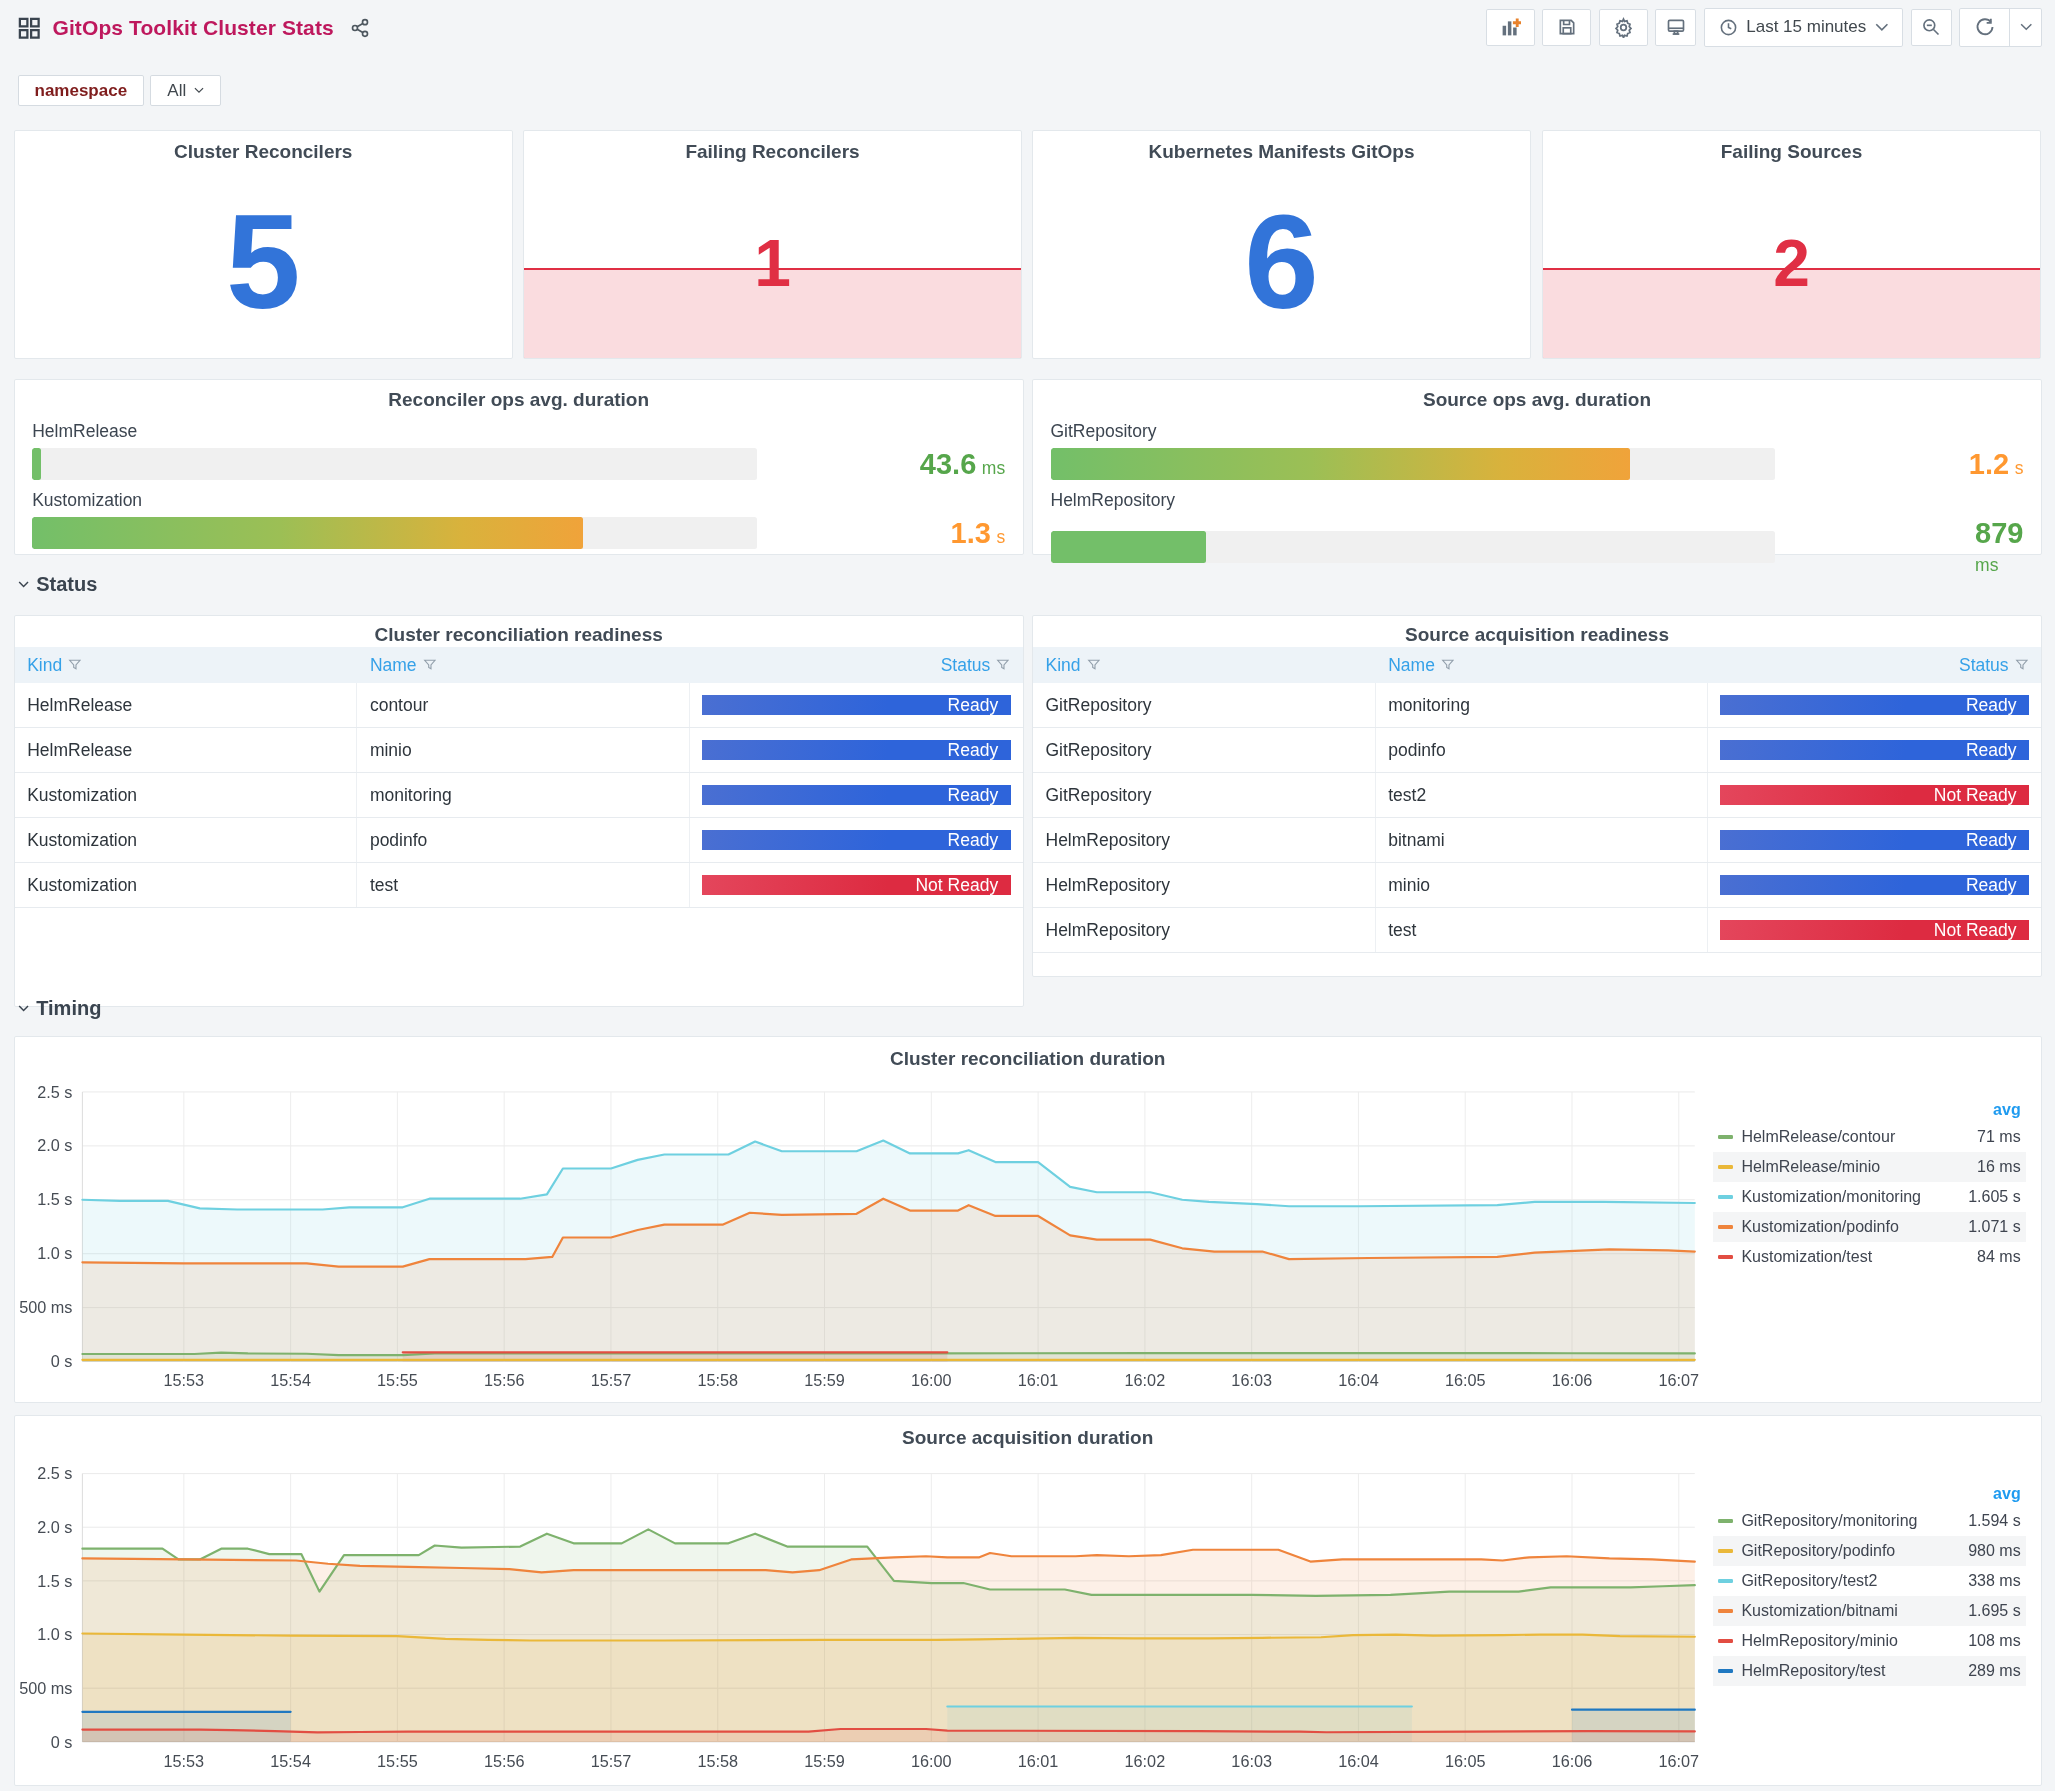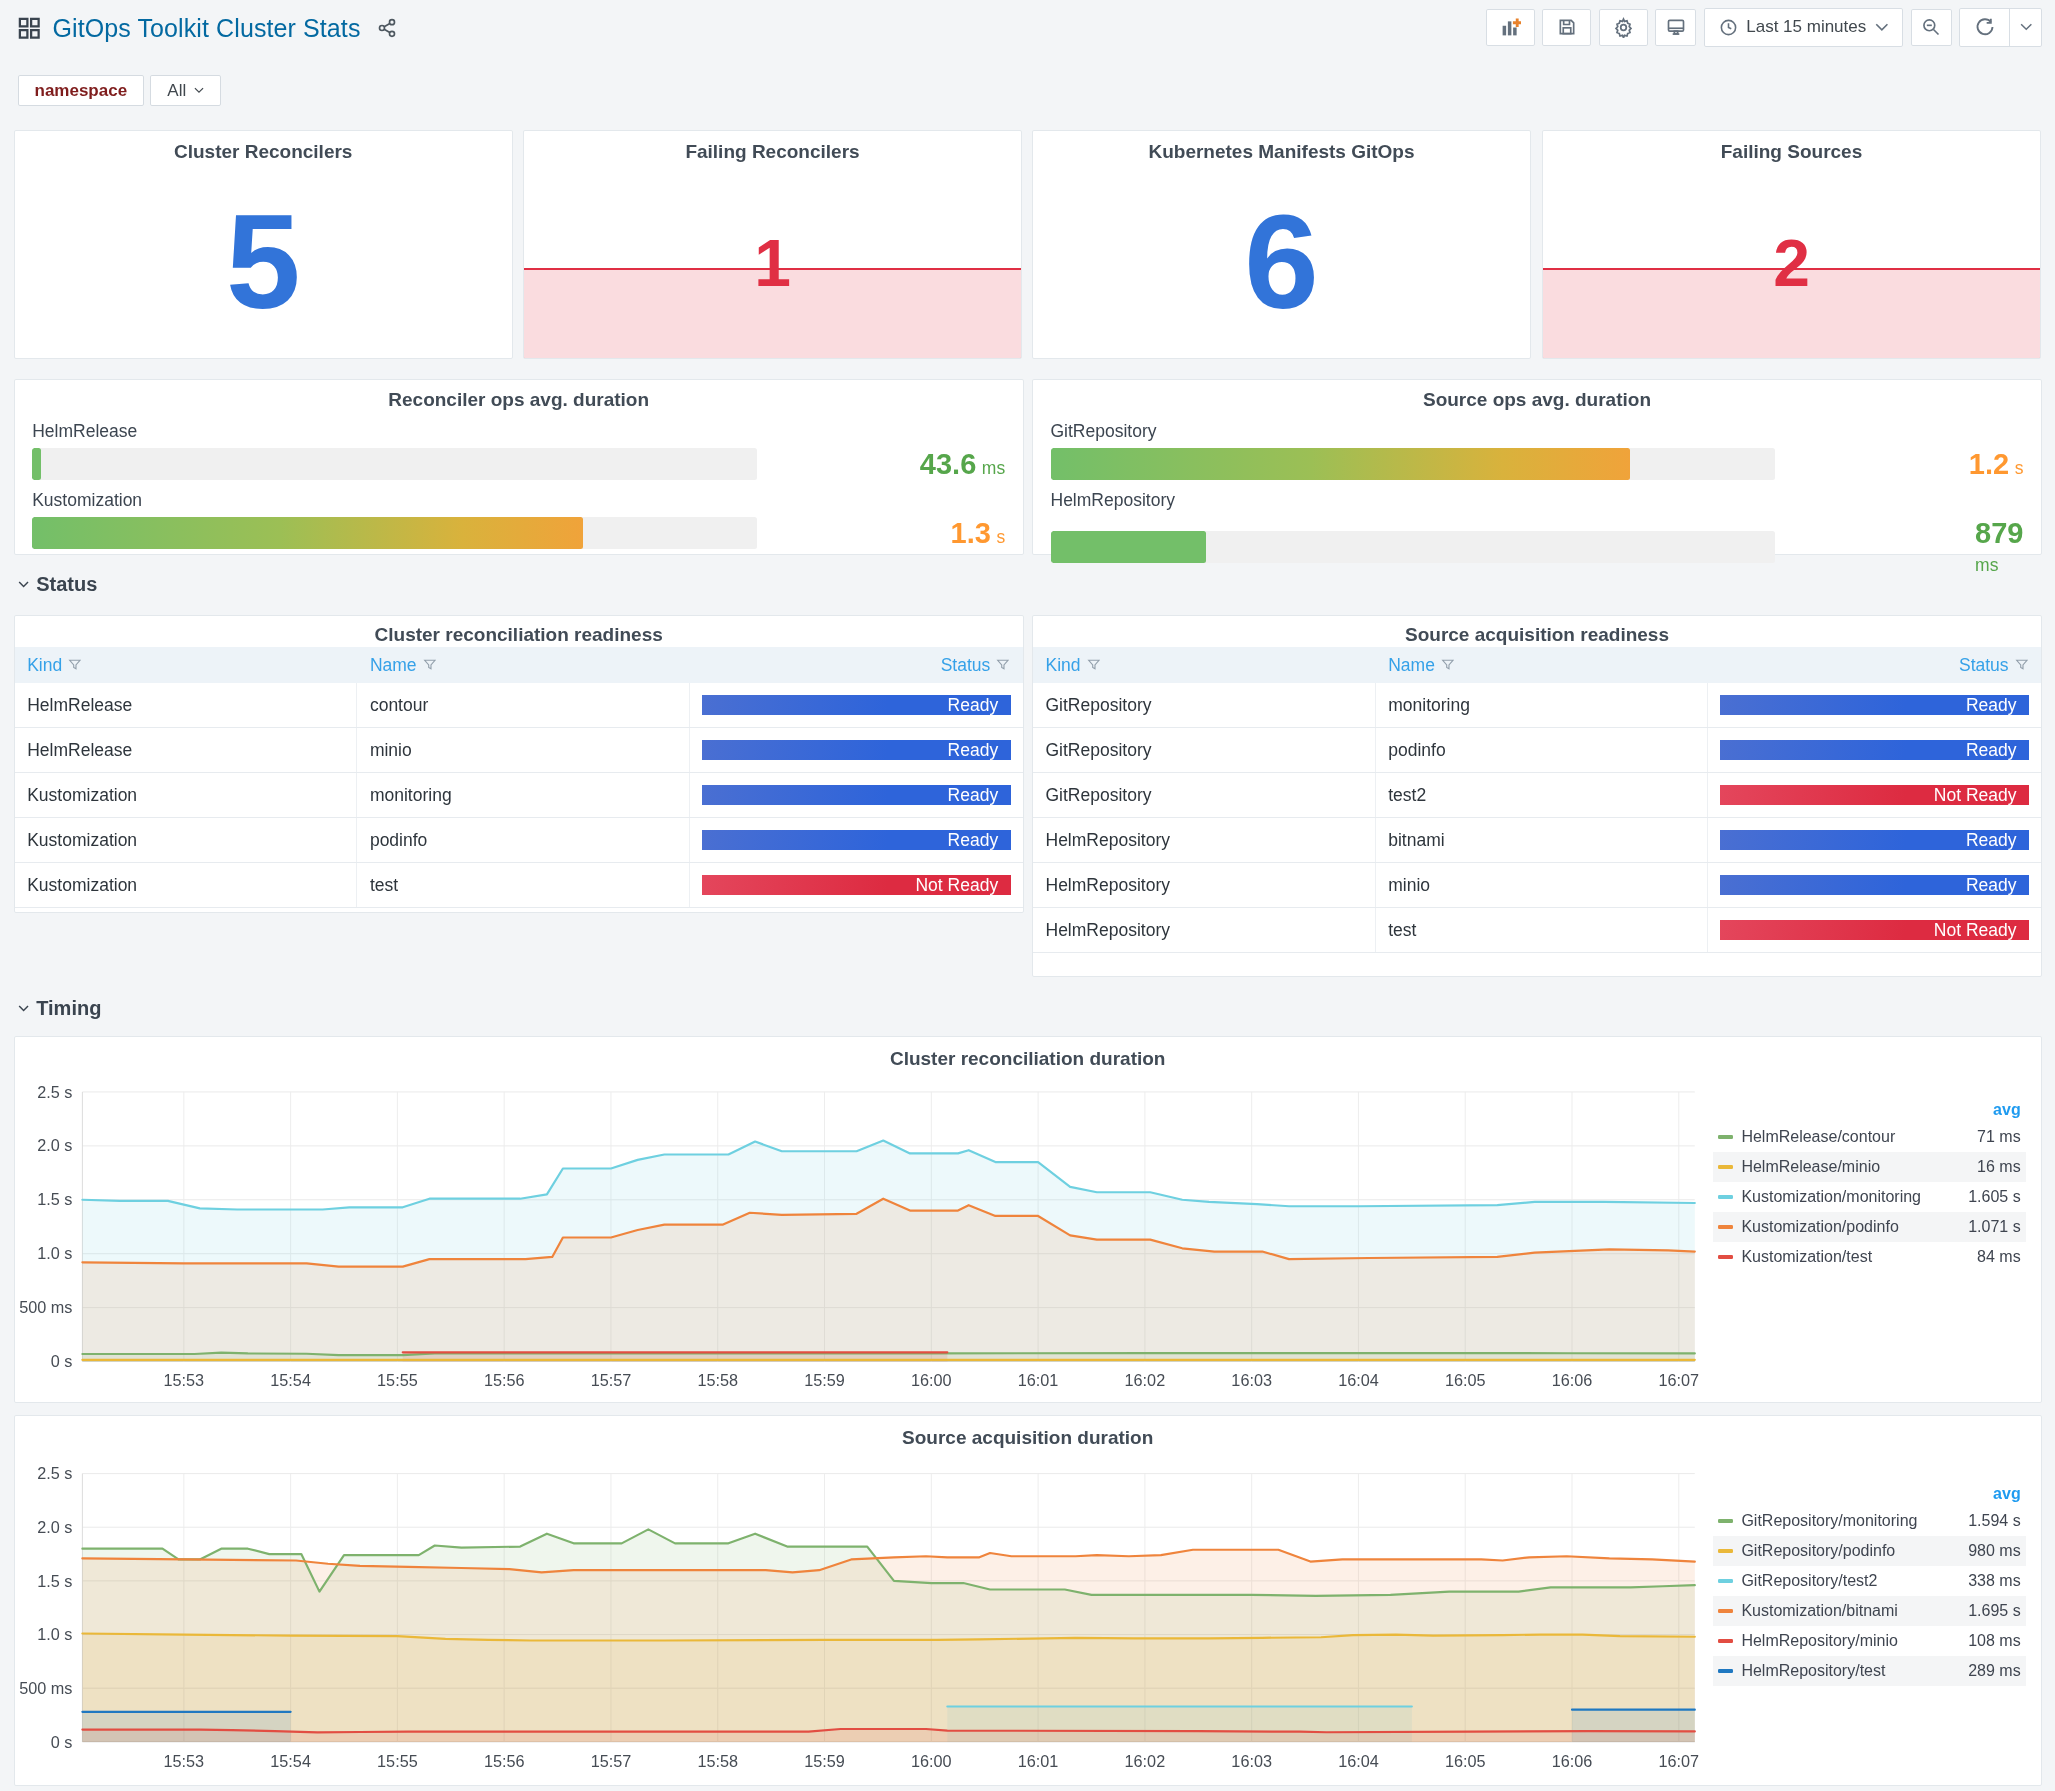--- a/index.html
+++ b/index.html
@@ -9,21 +9,21 @@
     font-family:"Liberation Sans", sans-serif;
     color:#3e4a56;
     overflow:hidden;
     position:relative;
     -webkit-font-smoothing:antialiased;
   }
   .abs{position:absolute;}
   
   #dash-header{left:0;top:0;width:100%;height:56px;display:flex;align-items:center;padding-left:17.5px;box-sizing:border-box;}
   #dash-header .grid-ic{width:22.5px;height:22.5px;margin-right:12.5px;}
-  #dash-title{font-size:25px;font-weight:400;color:#0369a1;letter-spacing:0.1px;}
+  #dash-title{font-size:21px;font-weight:700;color:#be185d;letter-spacing:0.1px;}
   .share-ic{margin-left:16px;width:20px;height:20px;}
   #toolbar{right:13.7px;top:7.5px;display:flex;align-items:center;gap:7.5px;}
   .tbtn{height:37px;min-width:49px;background:#fff;border:0.6px solid #d8dee4;border-radius:1.9px;
         display:flex;align-items:center;justify-content:center;color:#64707d;box-sizing:border-box;}
   .tbtn svg{display:block;}
   #time-picker{height:37px;background:#fff;border:0.6px solid #d8dee4;border-radius:1.9px;display:flex;
         align-items:center;gap:8.7px;padding:0 13.7px;color:#41484e;font-size:17px;}
   .split{display:flex;height:37px;border:0.6px solid #d8dee4;border-radius:1.9px;background:#fff;}
   .split > div{display:flex;align-items:center;justify-content:center;color:#64707d;}
   .split .seg-a{width:49px;border-right:0.6px solid #d8dee4;}
@@ -243,21 +243,21 @@
   </div>
 
 <div class="section-h" style="top:573px;">
   <svg width="11.2" height="6.9" viewBox="0 0 22 14" fill="none" stroke="#3a444f" stroke-width="3">
       <polyline points="2,2 11,11 20,2"></polyline>
     </svg>
   <span>Status</span>
 </div>
 
 <div id="tables-row">
-    <div class="panel" style="left: 13.7px; top: 615px; width: 1010px; height: 298px; overflow: hidden;">
+    <div class="panel" style="left: 13.7px; top: 615px; width: 1010px; height: 392px; overflow: hidden;">
       <div class="p-title" style="top: 7.5px;">Cluster reconciliation readiness</div>
       <div class="tbl">
         <div class="trow thead">
           <div class="hcell">
             <span>Kind</span>
             <svg width="13.7" height="13.7" viewBox="0 0 24 24" fill="none" stroke="#93a0ac" stroke-width="2">
               <path d="M3 4 h18 l-7 8 v7 l-4 -2.5 v-4.5 z"></path>
             </svg>
           </div>
           <div class="hcell">

